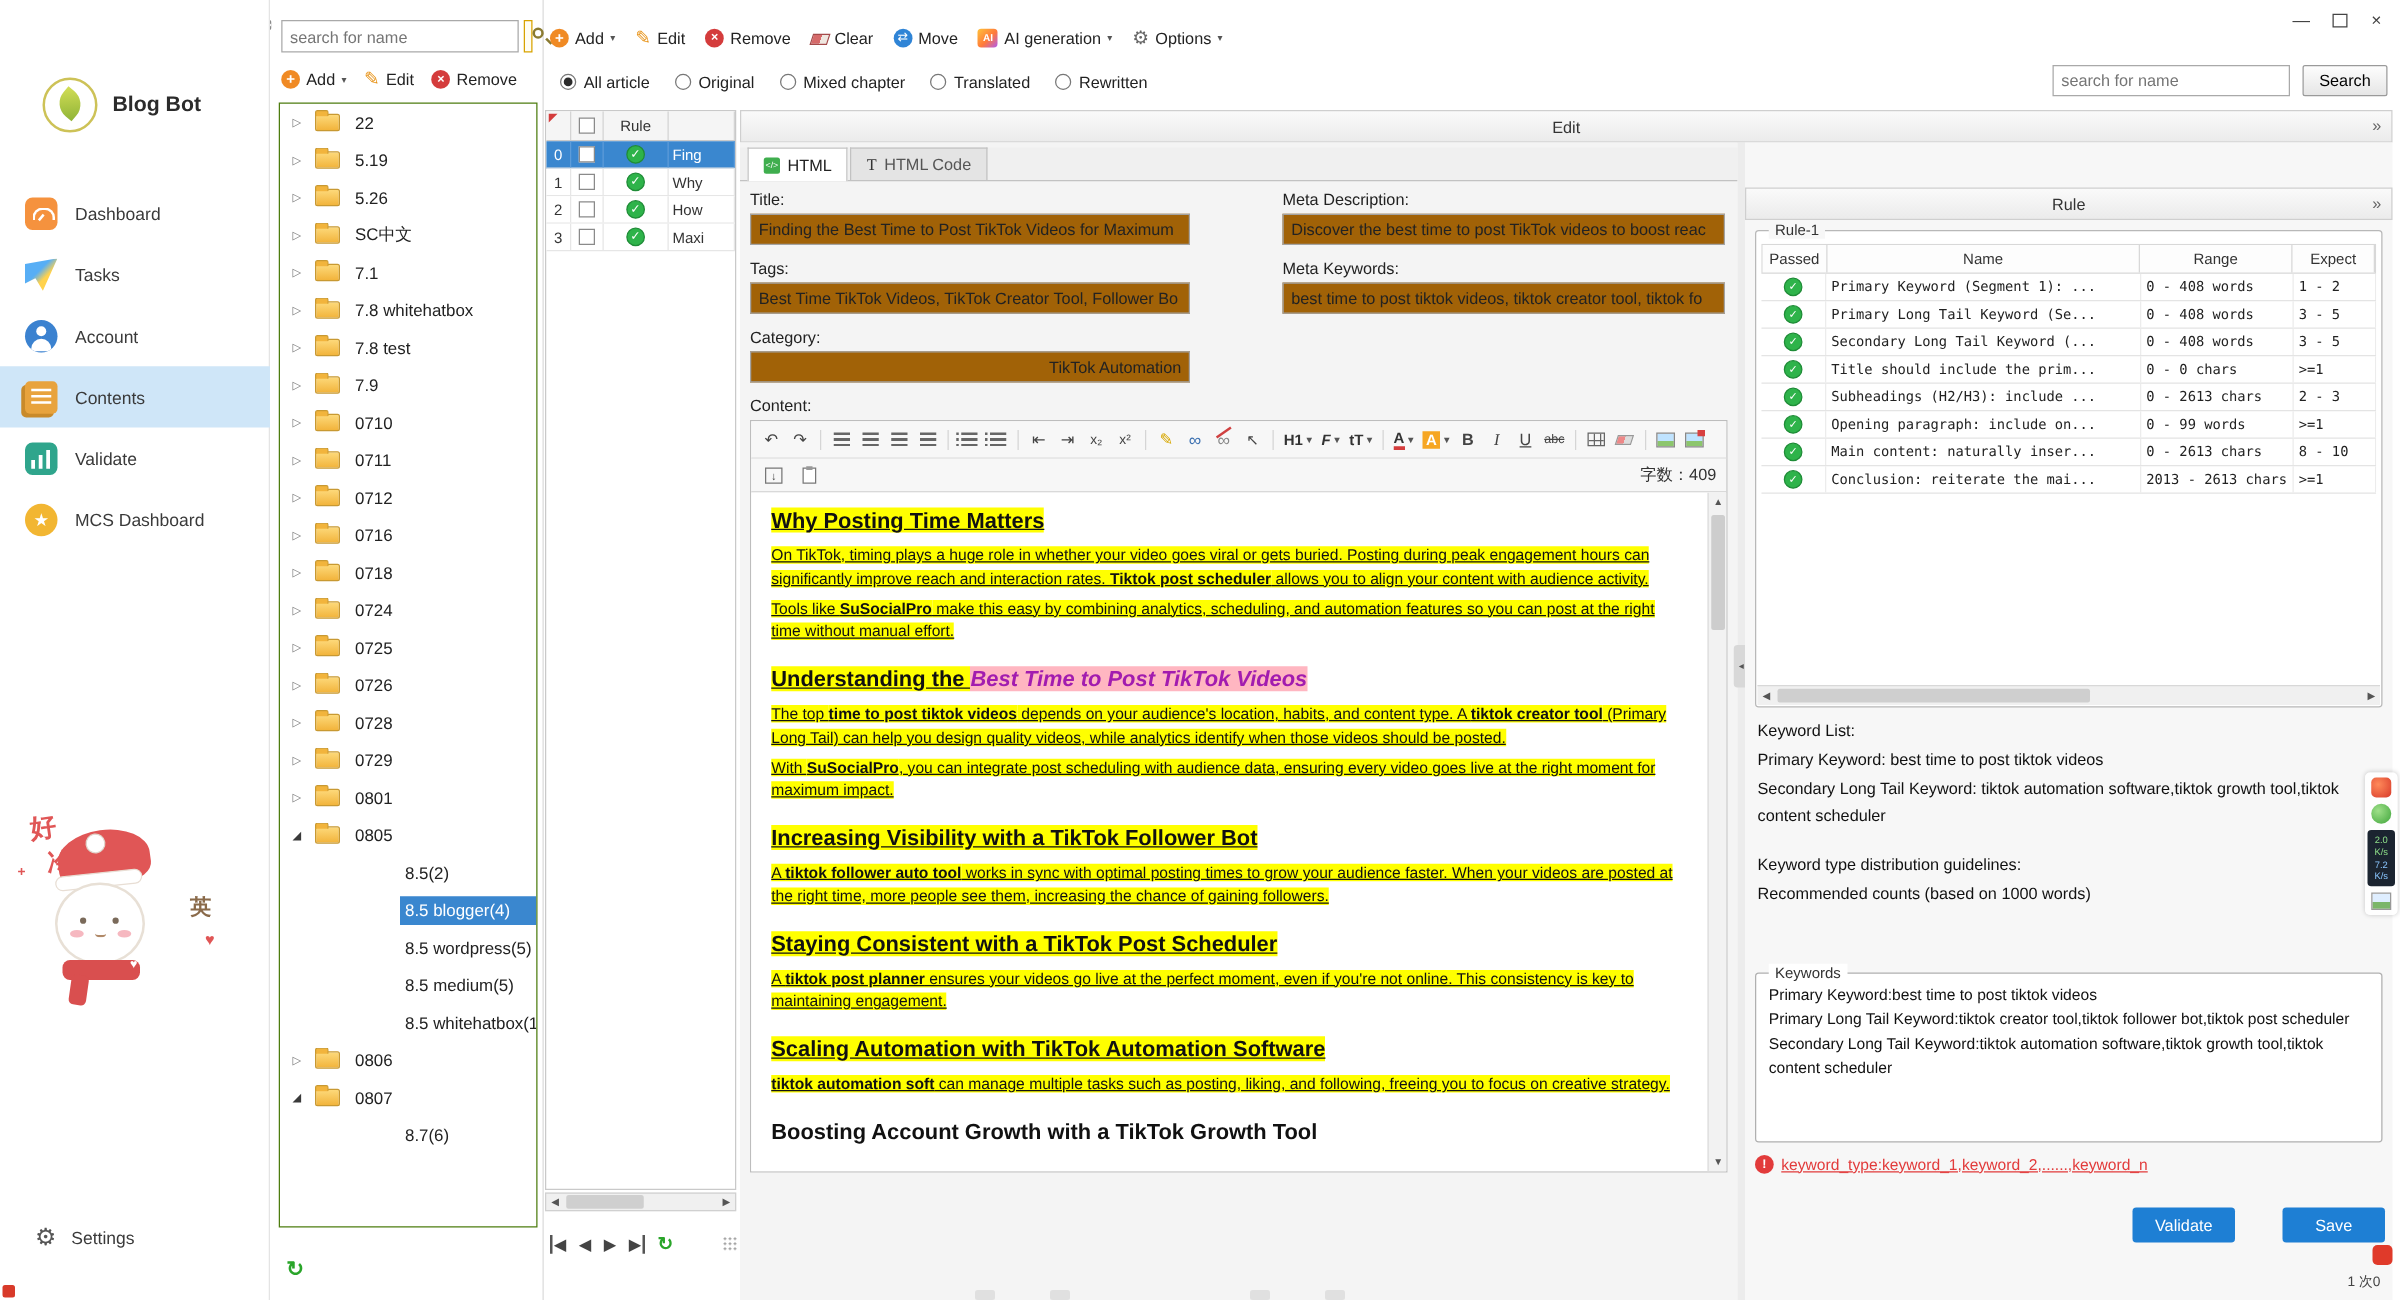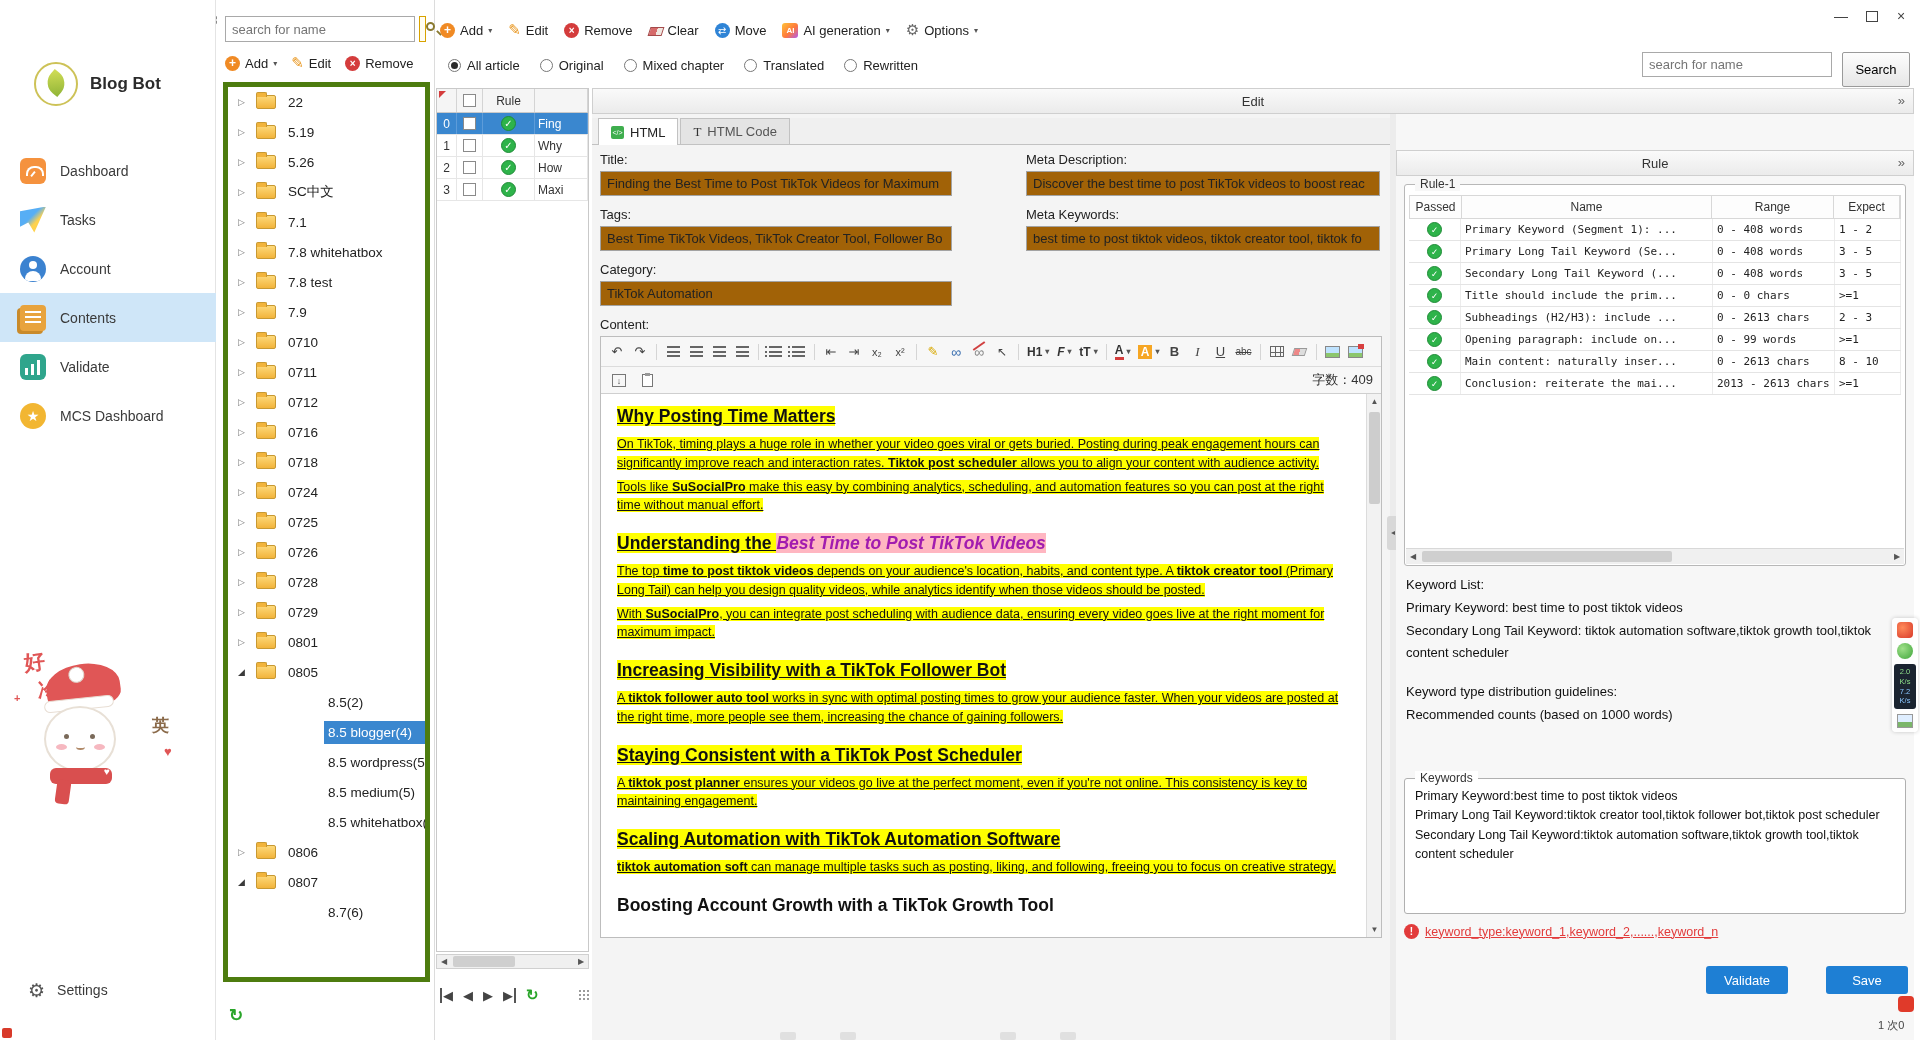--- a/index.html
+++ b/index.html
@@ -82,21 +82,21 @@
   .edit-icon::before { content:"✎"; color:#e8941a; font-size:15px; }
   .remove-icon { width:15px; height:15px; background:#d43c3c; border-radius:50%; color:#fff; font-size:10px; line-height:15px; text-align:center; font-weight:bold; }
   .remove-icon::before { content:"×"; }
   .clear-icon { width:14px; height:9px; background:linear-gradient(90deg,#d66a6a 55%,#efe7e0 55%); border:1px solid #a44a4a; transform:skewX(-18deg); margin-top:2px; }
   .move-icon { width:15px; height:15px; background:#2f84d6; border-radius:50%; color:#fff; font-size:10px; line-height:15px; text-align:center; }
   .move-icon::before { content:"⇄"; }
   .ai-icon { width:16px; height:15px; border-radius:3px; background:linear-gradient(135deg,#ffc23a,#ff7a3a 55%,#b05af0); color:#fff; font-size:8px; font-weight:bold; line-height:15px; text-align:center; }
   .ai-icon::before { content:"AI"; }
   .options-icon::before { content:"⚙"; color:#666; font-size:15px; }
 
-  .tree-box { position:absolute; left:6px; right:4px; top:82px; bottom:58px; border:5px solid #4d7c0f; background:#fff; overflow:hidden; }
+  .tree-box { position:absolute; left:6px; right:4px; top:82px; bottom:58px; border:1px solid #4d7c0f; background:#fff; overflow:hidden; }
   .tree-item { display:flex; align-items:center; height:30px; padding-left:10px; font-size:13.5px; color:#222; cursor:pointer; }
   .tree-item .arrow { width:18px; font-size:9px; color:#7a7a7a; flex:0 0 18px; }
   .tree-item .arrow.collapsed::before { content:"▷"; }
   .tree-item .arrow.expanded::before { content:"◢"; color:#3a3a3a; }
   .tree-item .fold { width:20px; height:14px; position:relative; flex:0 0 20px; }
   .tree-item .fold.folder { background:linear-gradient(#fdd97a,#f2b43c); border:1px solid #c89932; border-radius:2px; }
   .tree-item .fold.folder::before { content:""; position:absolute; left:-1px; top:-4px; width:9px; height:4px; background:#f2b43c; border:1px solid #c89932; border-bottom:0; border-radius:2px 2px 0 0; }
   .tree-item.child { padding-left:70px; }
   .tree-item .t-label { margin-left:8px; flex:1; white-space:nowrap; overflow:hidden; padding:4px 4px; }
   .tree-item.selected .t-label { background:#3a87cf; color:#fff; }
@@ -104,21 +104,21 @@
   .tree-refresh::before { content:"↻"; }
 
   
   .main-toolbar { position:absolute; left:440px; top:16px; height:28px; display:flex; gap:16px; align-items:center; }
   .filter-row { position:absolute; left:448px; top:52px; height:26px; display:flex; gap:20px; align-items:center; }
   .radio-opt { display:flex; align-items:center; gap:6px; font-size:13px; color:#222; cursor:pointer; }
   .radio { width:13px; height:13px; border:1px solid #777; border-radius:50%; background:#fff; position:relative; }
   .radio.on::after { content:""; position:absolute; left:2px; top:2px; width:7px; height:7px; border-radius:50%; background:#2b2b2b; }
   .right-search { position:absolute; left:1642px; top:52px; display:flex; gap:10px; }
   .right-search input { width:190px; height:25px; border:1px solid #a9a9a9; padding:0 6px; font-size:13px; font-family:"Liberation Sans",sans-serif; }
-  .search-push { width:68px; height:35px; border:1px solid #9a9a9a; background:linear-gradient(#fdfdfd,#e6e6e6); font-size:13px; font-family:"Liberation Sans",sans-serif; border-radius:2px; cursor:pointer; }
+  .search-push { width:68px; height:25px; border:1px solid #9a9a9a; background:linear-gradient(#fdfdfd,#e6e6e6); font-size:13px; font-family:"Liberation Sans",sans-serif; border-radius:2px; cursor:pointer; }
 
   
   .grid-panel { position:absolute; left:436px; top:88px; width:153px; height:864px; border:1px solid #c9c9c9; background:#fff; overflow:hidden; }
   .grid-header { display:flex; height:24px; background:#f5f5f5; border-bottom:1px solid #c9c9c9; }
   .gh-cell { border-right:1px solid #d4d4d4; font-size:12px; color:#333; display:flex; align-items:center; justify-content:center; }
   .gh-corner { width:20px; position:relative; }
   .gh-corner::before { content:""; position:absolute; left:2px; top:2px; border-left:7px solid #d43c3c; border-bottom:7px solid transparent; }
   .gh-chk { width:26px; } .gh-rule { width:52px; } .gh-title { flex:1; }
   .checkbox { width:13px; height:13px; border:1px solid #8a8a8a; background:#fff; display:inline-block; }
   .grid-row { display:flex; height:22px; border-bottom:1px solid #e6e6e6; background:#fff; align-items:stretch; }
@@ -696,21 +696,21 @@
     <input class="fld-input" style="left: 8px; top: 57px; width: 352px;" value="Finding the Best Time to Post TikTok Videos for Maximum">
     <span class="fld-label" style="left:434px; top:38px;">Meta Description:</span>
     <input class="fld-input" style="left: 434px; top: 57px; width: 354px;" value="Discover the best time to post TikTok videos to boost reac">
 
     <span class="fld-label" style="left:8px; top:93px;">Tags:</span>
     <input class="fld-input" style="left: 8px; top: 112px; width: 352px;" value="Best Time TikTok Videos, TikTok Creator Tool, Follower Bo">
     <span class="fld-label" style="left:434px; top:93px;">Meta Keywords:</span>
     <input class="fld-input" style="left: 434px; top: 112px; width: 354px;" value="best time to post tiktok videos, tiktok creator tool, tiktok fo">
 
     <span class="fld-label" style="left:8px; top:148px;">Category:</span>
-    <input class="fld-input" style="left: 8px; top: 167px; width: 352px;" value="TikTok Automation">
+    <input class="fld-input" style="left: 8px; top: 167px; width: 352px; text-align: right;" value="TikTok Automation">
 
     <span class="fld-label" style="left:8px; top:203px;">Content:</span>
 
     <div class="editor">
       <div class="ed-toolbar">
         <span class="ebtn">↶</span>
         <span class="ebtn">↷</span>
         <span class="esep"></span>
         <span class="ebtn">
             <span class="lines-ic"></span>

